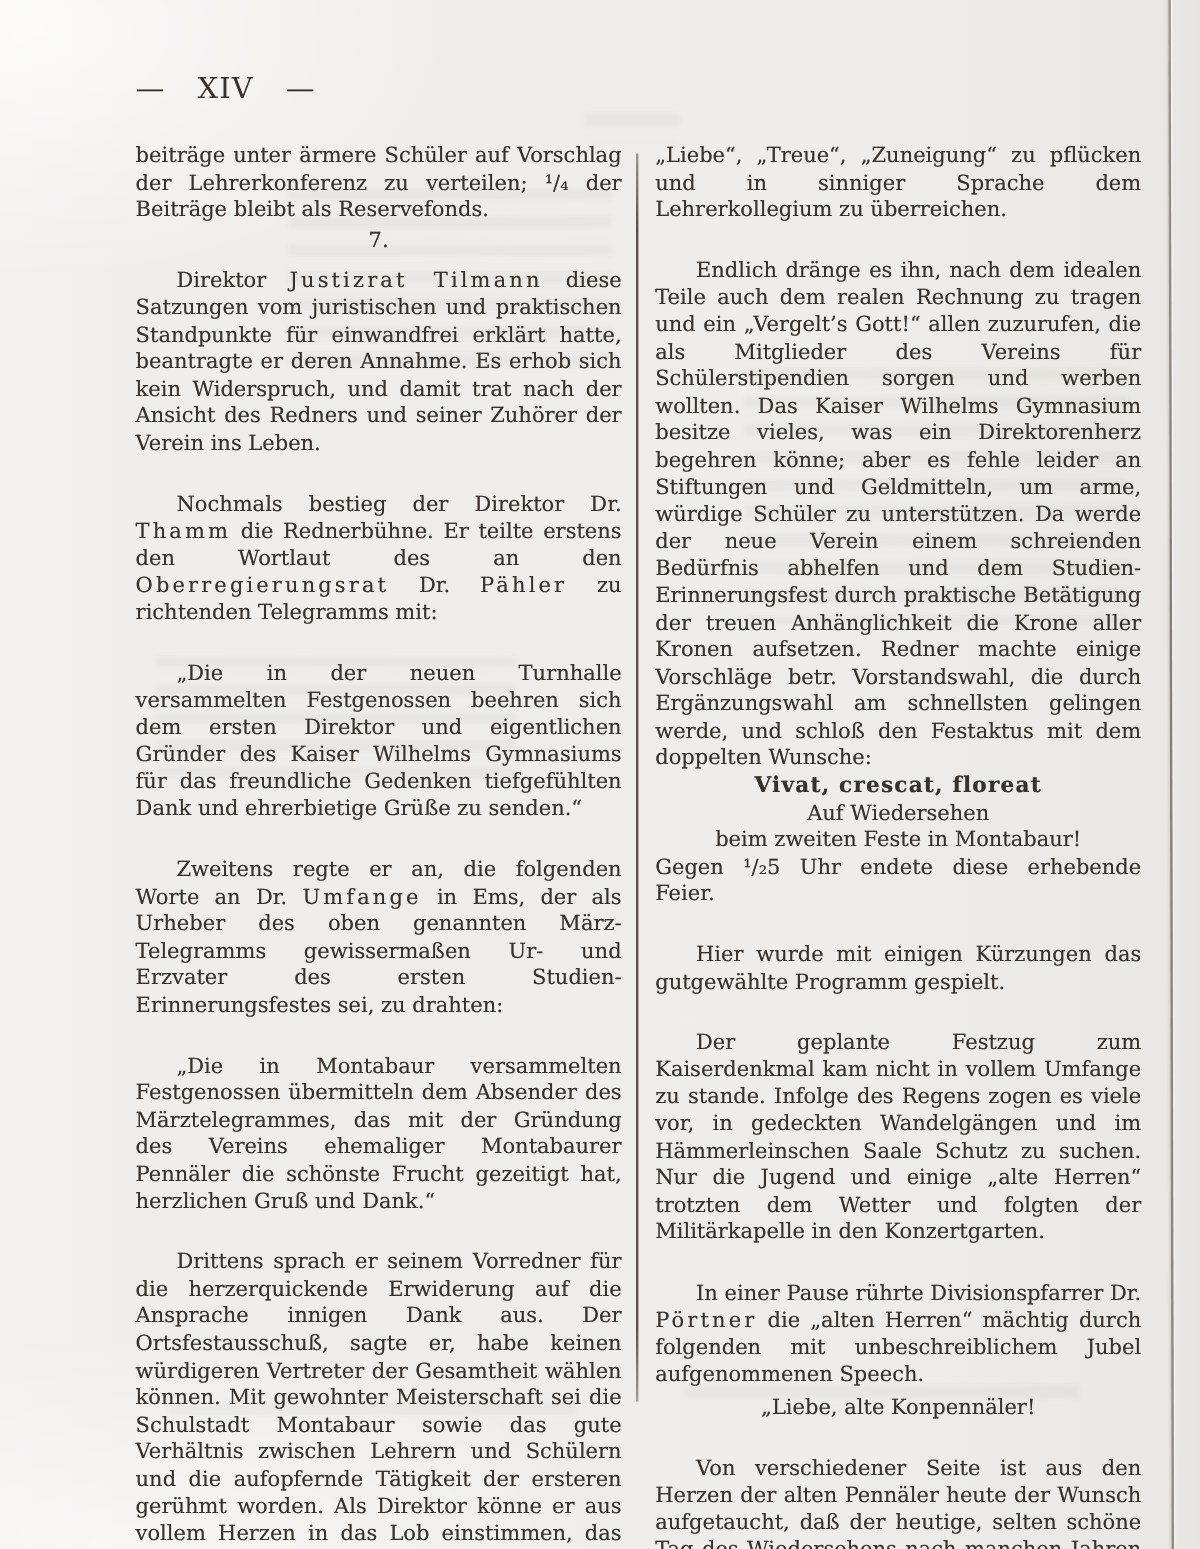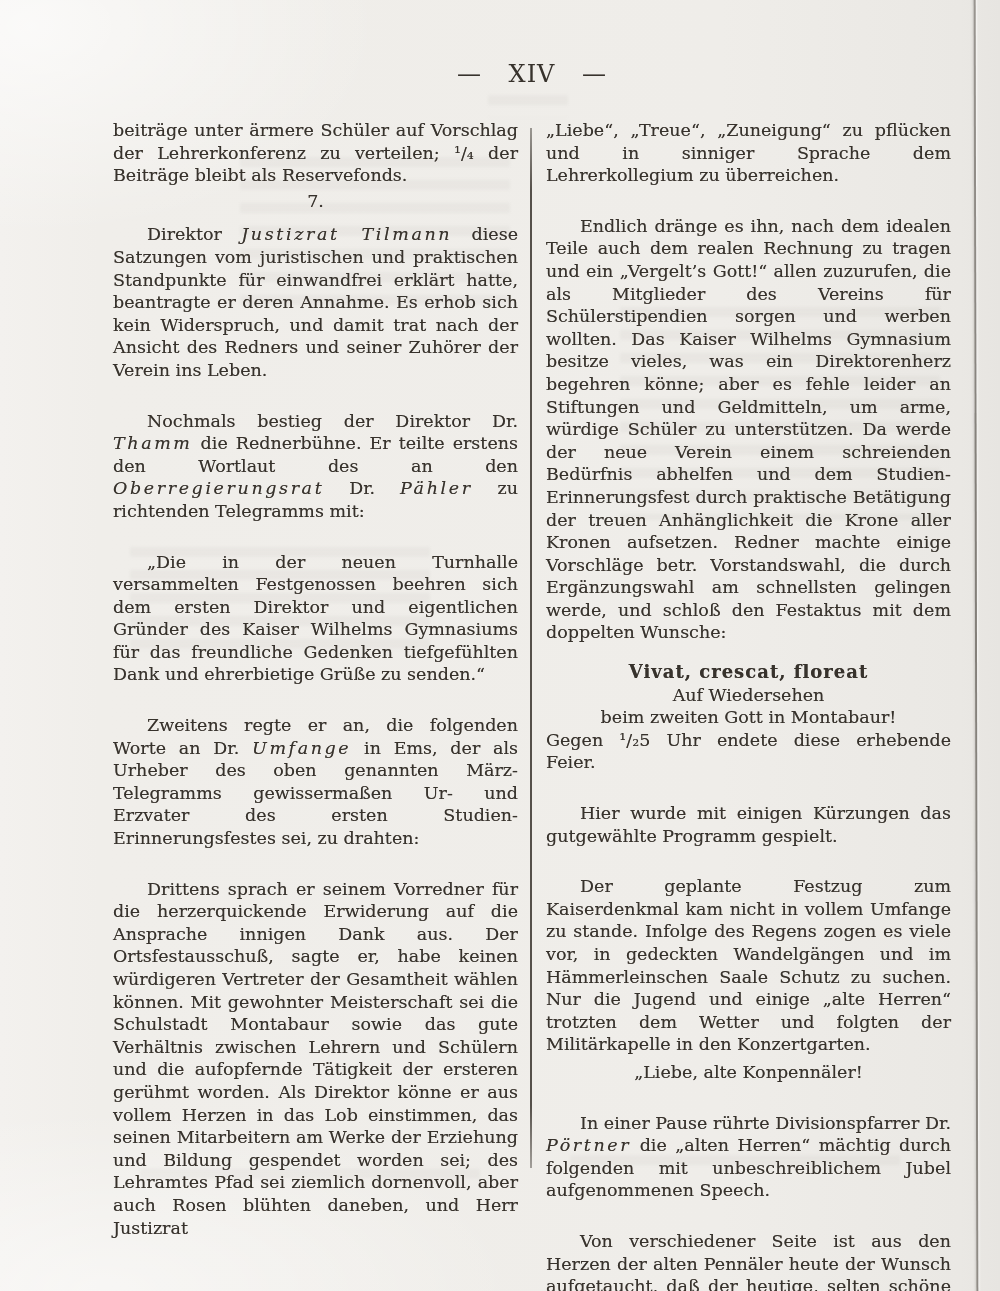--- a/index.html
+++ b/index.html
@@ -20,21 +20,21 @@
       linear-gradient(to right, #f3f1ee 0%, var(--paper) 10%, #efede9 72%, #eae8e4 96%, #e7e5e1 100%);
   }
   .page-edge-line{
     position:absolute; top:-6px; bottom:-6px; left:975px; width:2px;
     background:linear-gradient(to bottom, #999590, #827e78 40%, #8f8b85);
     transform:rotate(-0.12deg);
     box-shadow:1px 0 2px rgba(255,255,255,.8), -1px 0 2px rgba(120,115,110,.25);
   }
   .header{
     position:absolute; top:60px; left:113px; width:838px;
-    text-align:center; color:var(--ink);
+    color:var(--ink);
     font-size:24px; letter-spacing:1px; word-spacing:18px;
   }
   .columns{
     position:absolute; top:119px; left:113px; width:838px;
     display:flex; gap:28px;
   }
   .col{width:405px;}
   .divider{
     position:absolute; top:128px; left:530px; width:2px; height:1040px;
     background:linear-gradient(to bottom, rgba(85,80,74,.55), var(--divider) 6%, var(--divider) 94%, rgba(85,80,74,.5));
@@ -45,24 +45,24 @@
     text-align:justify;
     text-shadow:0 0 .4px rgba(45,40,34,.5);
   }
   .para.align-center{text-align:center;}
   .para.indent{text-indent:34px;margin-top:28px;}
   .para.gap-top{margin-top:11px;}
   .para.gap-top-sm{margin-top:3px;}
   .para.vivat{
     font-weight:bold; font-size:18px; letter-spacing:1px;
     text-shadow:0 0 .5px rgba(45,40,34,.6);
-    margin-top:17px;
+    margin-top:0;
   }
   .para.salutation{margin-top:5px;}
-  .sperr{letter-spacing:2.6px;font-style:italic;}
+  .sperr{letter-spacing:2.6px;}
   
   .bleed{
     position:absolute; pointer-events:none; opacity:.55;
     background:repeating-linear-gradient(180deg,
       rgba(255,255,255,0) 0px, rgba(255,255,255,0) 5px,
       rgba(152,147,140,.14) 9px, rgba(152,147,140,.14) 15px,
       rgba(255,255,255,0) 19px, rgba(255,255,255,0) 23px);
     filter:blur(1.6px);
   }
 </style>
@@ -83,32 +83,33 @@
   <div class="divider"></div>
 
   <div class="columns">
     <div class="col" id="col-left">
         <p class="para align-justify"><span>beiträge unter ärmere Schüler auf Vorschlag der Lehrerkonferenz zu verteilen; ¹/₄ der Beiträge bleibt als Reservefonds.</span></p>
         <p class="para align-center gap-top-sm"><span>7.</span></p>
         <p class="para align-justify indent gap-top"><span>Direktor </span><span class="sperr">Justizrat Tilmann</span><span> diese Satzungen vom juristischen und praktischen Standpunkte für einwandfrei erklärt hatte, beantragte er deren Annahme. Es erhob sich kein Widerspruch, und damit trat nach der Ansicht des Redners und seiner Zuhörer der Verein ins Leben.</span></p>
         <p class="para align-justify indent"><span>Nochmals bestieg der Direktor Dr. </span><span class="sperr">Thamm</span><span> die Rednerbühne. Er teilte erstens den Wortlaut des an den </span><span class="sperr">Oberregierungsrat</span><span> Dr. </span><span class="sperr">Pähler</span><span> zu richtenden Telegramms mit:</span></p>
         <p class="para align-justify indent"><span>„Die in der neuen Turnhalle versammelten Festgenossen beehren sich dem ersten Direktor und eigentlichen Gründer des Kaiser Wilhelms Gymnasiums für das freundliche Gedenken tiefgefühlten Dank und ehrerbietige Grüße zu senden.“</span></p>
         <p class="para align-justify indent"><span>Zweitens regte er an, die folgenden Worte an Dr. </span><span class="sperr">Umfange</span><span> in Ems, der als Urheber des oben genannten März-Telegramms gewissermaßen Ur- und Erzvater des ersten Studien-Erinnerungsfestes sei, zu drahten:</span></p>
+        <p class="para align-justify indent"><span>„Die in Montabaur versammelten Festgenossen übermitteln dem Absender des Märztelegrammes, das mit der Gründung des Vereins ehemaliger Montabaurer Pennäler die schönste Frucht gezeitigt hat, herzlichen Gruß und Dank.“</span></p>
         <p class="para align-justify indent"><span>Drittens sprach er seinem Vorredner für die herzerquickende Erwiderung auf die Ansprache innigen Dank aus. Der Ortsfestausschuß, sagte er, habe keinen würdigeren Vertreter der Gesamtheit wählen können. Mit gewohnter Meisterschaft sei die Schulstadt Montabaur sowie das gute Verhältnis zwischen Lehrern und Schülern und die aufopfernde Tätigkeit der ersteren gerühmt worden. Als Direktor könne er aus vollem Herzen in das Lob einstimmen, das seinen Mitarbeitern am Werke der Erziehung und Bildung gespendet worden sei; des Lehramtes Pfad sei ziemlich dornenvoll, aber auch Rosen blühten daneben, und Herr Justizrat </span></p>
       </div>
     <div class="col" id="col-right">
         <p class="para align-justify"><span>„Liebe“, „Treue“, „Zuneigung“ zu pflücken und in sinniger Sprache dem Lehrerkollegium zu überreichen.</span></p>
         <p class="para align-justify indent"><span>Endlich dränge es ihn, nach dem idealen Teile auch dem realen Rechnung zu tragen und ein „Vergelt’s Gott!“ allen zuzurufen, die als Mitglieder des Vereins für Schülerstipendien sorgen und werben wollten. Das Kaiser Wilhelms Gymnasium besitze vieles, was ein Direktorenherz begehren könne; aber es fehle leider an Stiftungen und Geldmitteln, um arme, würdige Schüler zu unterstützen. Da werde der neue Verein einem schreienden Bedürfnis abhelfen und dem Studien-Erinnerungsfest durch praktische Betätigung der treuen Anhänglichkeit die Krone aller Kronen aufsetzen. Redner machte einige Vorschläge betr. Vorstandswahl, die durch Ergänzungswahl am schnellsten gelingen werde, und schloß den Festaktus mit dem doppelten Wunsche:</span></p>
         <p class="para align-center vivat"><span>Vivat, crescat, floreat</span></p>
         <p class="para align-center"><span>Auf Wiedersehen</span></p>
-        <p class="para align-center"><span>beim zweiten Gott in Montabaur!</span></p>
+        <p class="para align-center"><span>beim zweiten Feste in Montabaur!</span></p>
         <p class="para align-justify"><span>Gegen ¹/₂5 Uhr endete diese erhebende Feier.</span></p>
         <p class="para align-justify indent"><span>Hier wurde mit einigen Kürzungen das gutgewählte Programm gespielt.</span></p>
         <p class="para align-justify indent"><span>Der geplante Festzug zum Kaiserdenkmal kam nicht in vollem Umfange zu stande. Infolge des Regens zogen es viele vor, in gedeckten Wandelgängen und im Hämmerleinschen Saale Schutz zu suchen. Nur die Jugend und einige „alte Herren“ trotzten dem Wetter und folgten der Militärkapelle in den Konzertgarten.</span></p>
+        <p class="para align-justify indent"><span>In einer Pause rührte Divisionspfarrer Dr. </span><span class="sperr">Pörtner</span><span> die „alten Herren“ mächtig durch folgenden mit unbeschreiblichem Jubel aufgenommenen Speech.</span></p>
         <p class="para align-center salutation"><span>„Liebe, alte Konpennäler!</span></p>
-        <p class="para align-justify indent"><span>In einer Pause rührte Divisionspfarrer Dr. </span><span class="sperr">Pörtner</span><span> die „alten Herren“ mächtig durch folgenden mit unbeschreiblichem Jubel aufgenommenen Speech.</span></p>
         <p class="para align-justify indent"><span>Von verschiedener Seite ist aus den Herzen der alten Pennäler heute der Wunsch aufgetaucht, daß der heutige, selten schöne Tag des Wiedersehens nach manchen Jahren der Trennung seine Freudenstrahlen auch über die gegenwärtigen Schüler des Gymnasiums ausgießen möge, daß wir den jungen Nachwuchs, der zur Zeit jene Schulbänke weiter poliert, die wir vordem „glänzend“ abgesessen haben, heranziehen mögen zur Teilnahme an unserer Freude, damit ein Echo des Jubels,</span></p>
       </div>
   </div>
 
   <div class="page-edge-line"></div>
 
 </div>
 
 </body></html>

